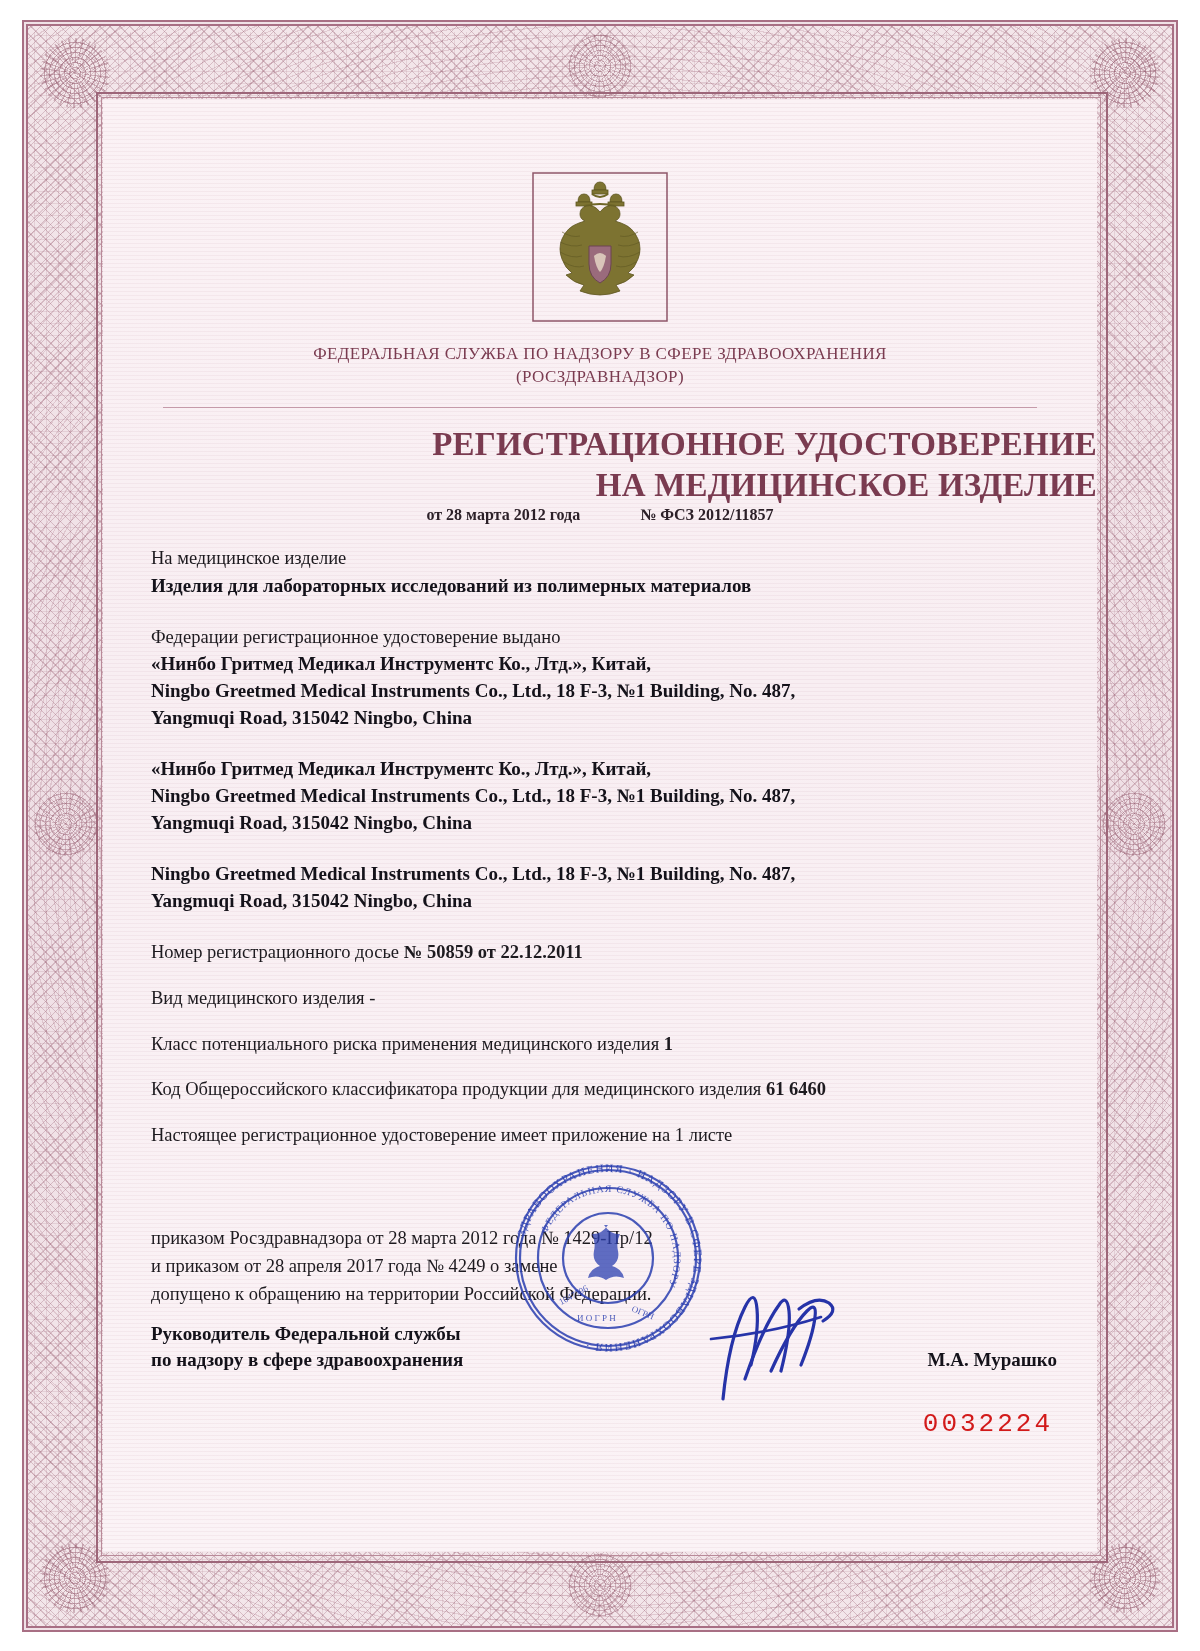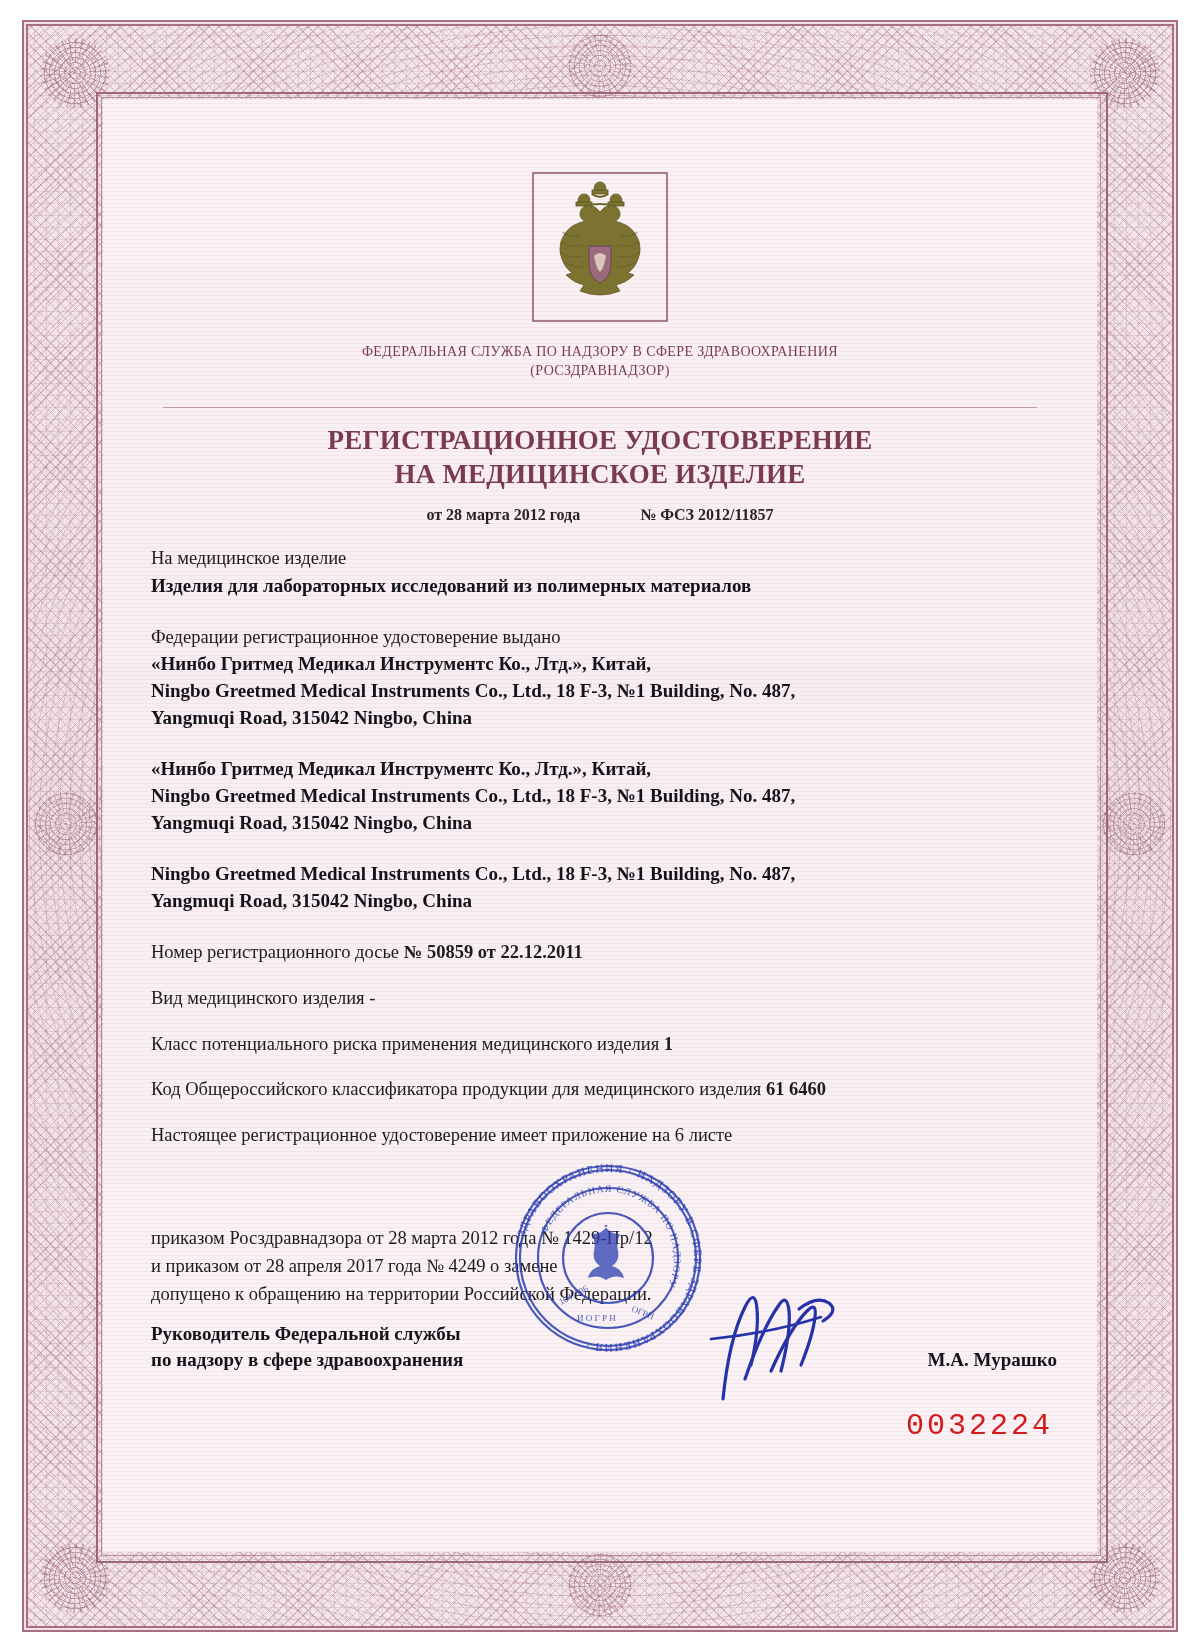--- a/index.html
+++ b/index.html
@@ -114,41 +114,41 @@
     justify-content: center;
   }
   .emblem-box svg { display: block; }
 
   
   .agency {
     position: absolute;
     left: 0; right: 0;
     top: 244px;
     text-align: center;
-    font-size: 14px;
+    font-size: 17px;
     letter-spacing: .4px;
     color: #7a3b50;
     line-height: 1.35;
     font-family: "Liberation Serif", serif;
   }
   .agency .l2 { display: block; }
   .hr-top {
     position: absolute;
     left: 60px;
     right: 60px;
     top: 308px;
     height: 1px;
     background: #c59aa9;
   }
   .title {
     position: absolute;
     left: 0; right: 0;
     top: 325px;
-    text-align: center;
-    font-size: 27px;
+    text-align: right;
+    font-size: 33px;
     font-weight: bold;
     color: #7a3b50;
     line-height: 1.25;
     letter-spacing: .2px;
   }
   .doc-meta {
     position: absolute;
     left: 0; right: 0;
     top: 407px;
     text-align: center;
@@ -216,21 +216,21 @@
     font-size: 19px;
     font-weight: bold;
     color: #14121a;
     padding-bottom: 2px;
   }
   .serial {
     position: absolute;
     right: 44px;
     top: 1310px;
     font-family: "Liberation Mono", monospace;
-    font-size: 30px;
+    font-size: 26px;
     letter-spacing: 3px;
     color: #d21a1a;
   }
 
   
   .stamp {
     position: absolute;
     left: 400px;
     top: 1054px;
     width: 210px;
@@ -374,21 +374,21 @@
         <span>Класс потенциального риска применения медицинского изделия</span>
         <b>1</b>
       </div>
 
       <div class="inline-line">
         <span>Код Общероссийского классификатора продукции для медицинского изделия</span>
         <b>61 6460</b>
       </div>
 
       <div class="inline-line">
-        <span>Настоящее регистрационное удостоверение имеет приложение на 6 листе</span>
+        <span>Настоящее регистрационное удостоверение имеет приложение на 1 листе</span>
       </div>
 
     </div>
 
     <div class="order-block">
       <div>приказом Росздравнадзора от 28 марта 2012 года № 1429-Пр/12</div>
       <div>и приказом от 28 апреля 2017 года № 4249 о замене</div>
       <div>допущено к обращению на территории Российской Федерации.</div>
     </div>
 

